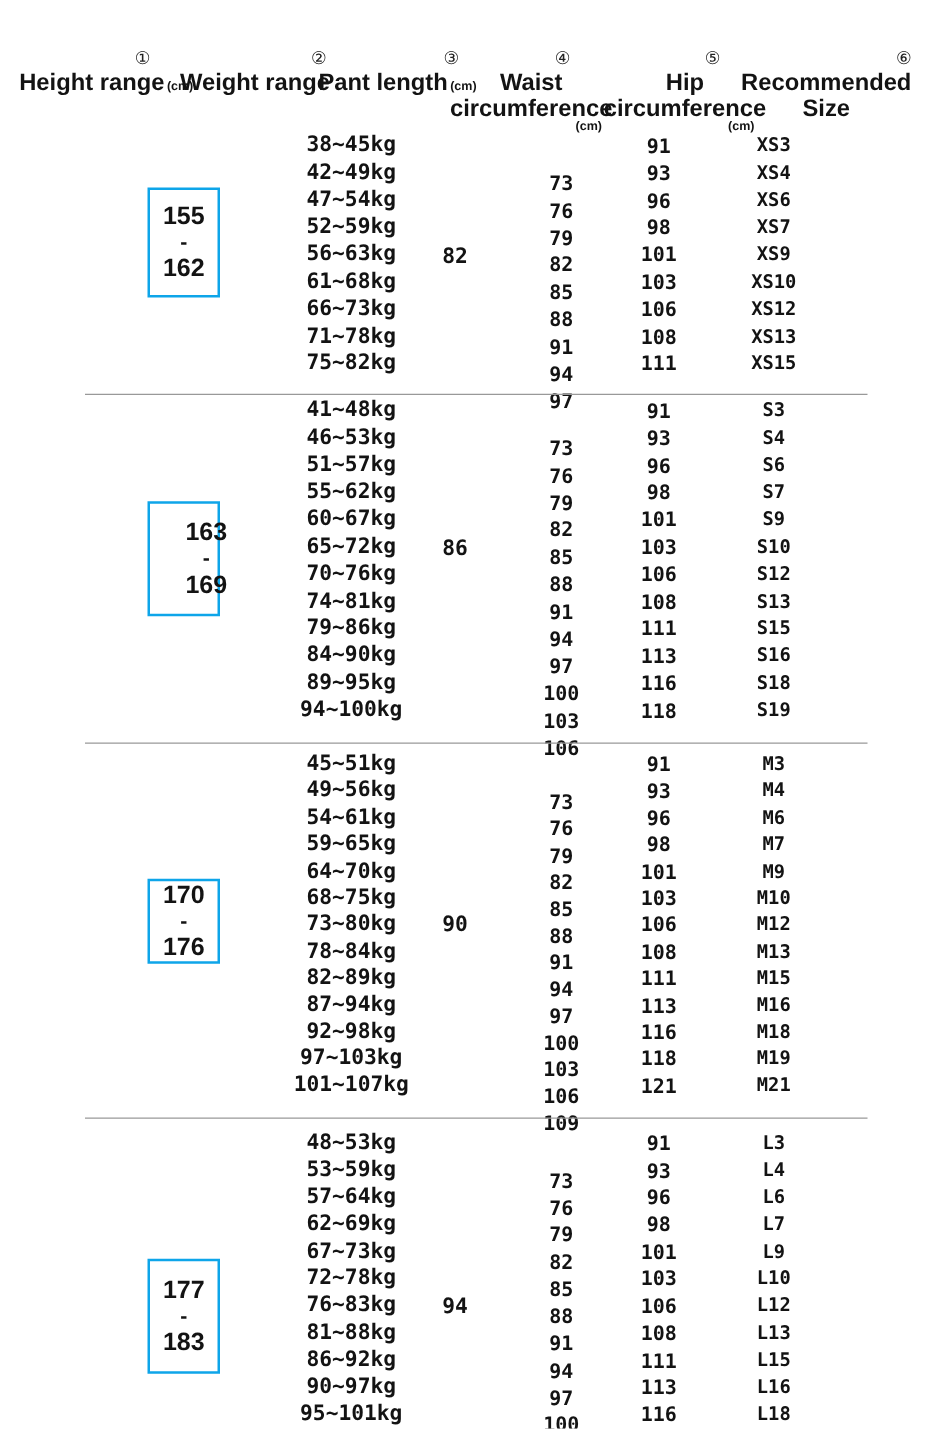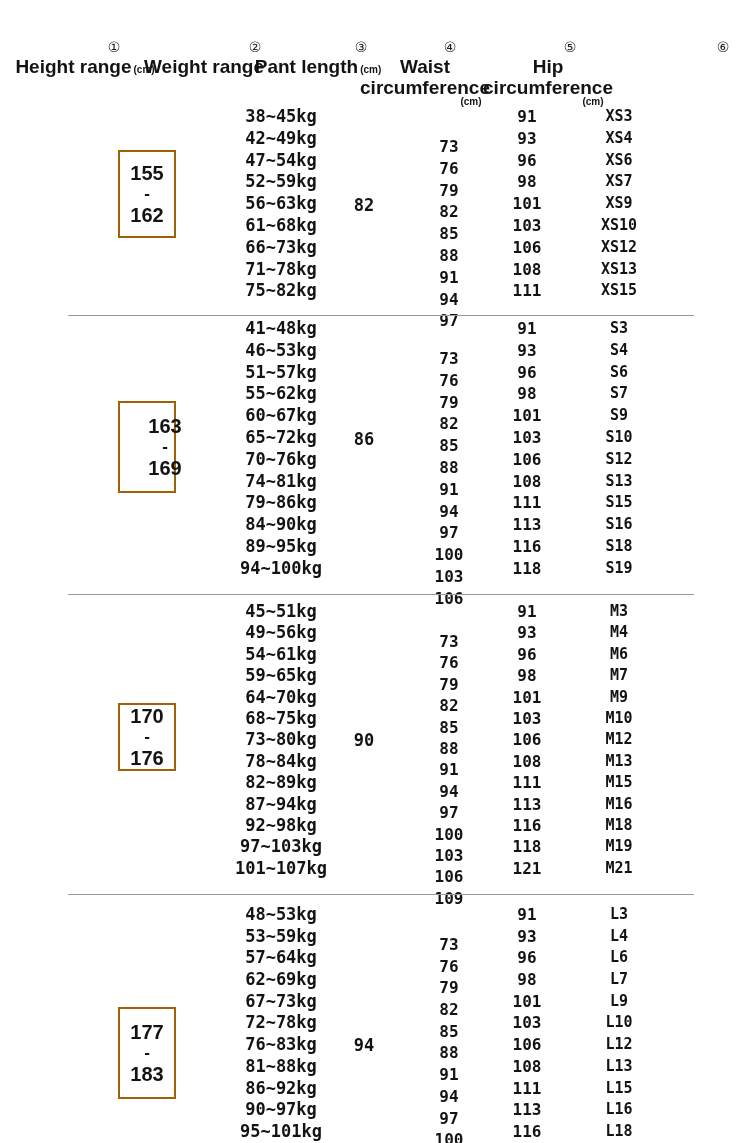--- a/index.html
+++ b/index.html
@@ -36,21 +36,21 @@
     position:absolute;top:0;transform:translateX(-50%);white-space:nowrap;
     font-family:"DejaVu Sans Mono",monospace;font-weight:bold;color:#131313;
   }
   .c-weight{left:281px;font-size:17px;}
   .c-waist{left:449px;font-size:16px;margin-top:30px;}
   .c-hip{left:527px;font-size:16px;}
   .c-size{left:619px;font-size:15px;}
   
   .hbox{
     position:absolute;left:118px;width:58px;box-sizing:border-box;
-    border:2px solid #a16207;background:#fff;
+    border:2px solid #0ea5e9;background:#fff;
     display:flex;flex-direction:column;justify-content:center;align-items:center;
     font-weight:bold;font-size:20px;line-height:26px;
   }
   .hbox .dash{font-size:17px;line-height:16px;}
   .b0{top:150px;height:88px;}
   .b1{top:401px;height:92px;padding-left:36px;}
   .b2{top:703px;height:68px;}
   .b3{top:1007px;height:92px;}
   
   .pant{
@@ -86,20 +86,24 @@
   <div class="h2block" style="left:425px">
     <div>Waist</div>
     <div>circumference</div>
   </div>
   <div class="unit-abs" style="left:471px;top:97px">(cm)</div>
   <div class="h2block" style="left:548px">
     <div>Hip</div>
     <div>circumference</div>
   </div>
   <div class="unit-abs" style="left:593px;top:97px">(cm)</div>
+  <div class="h2block" style="left:661px">
+    <div>Recommended</div>
+    <div>Size</div>
+  </div>
 
   <div class="hbox b0">
     <div>155</div>
     <div class="dash">-</div>
     <div>162</div>
   </div>
   <div class="hbox b1">
     <div>163</div>
     <div class="dash">-</div>
     <div>169</div>

